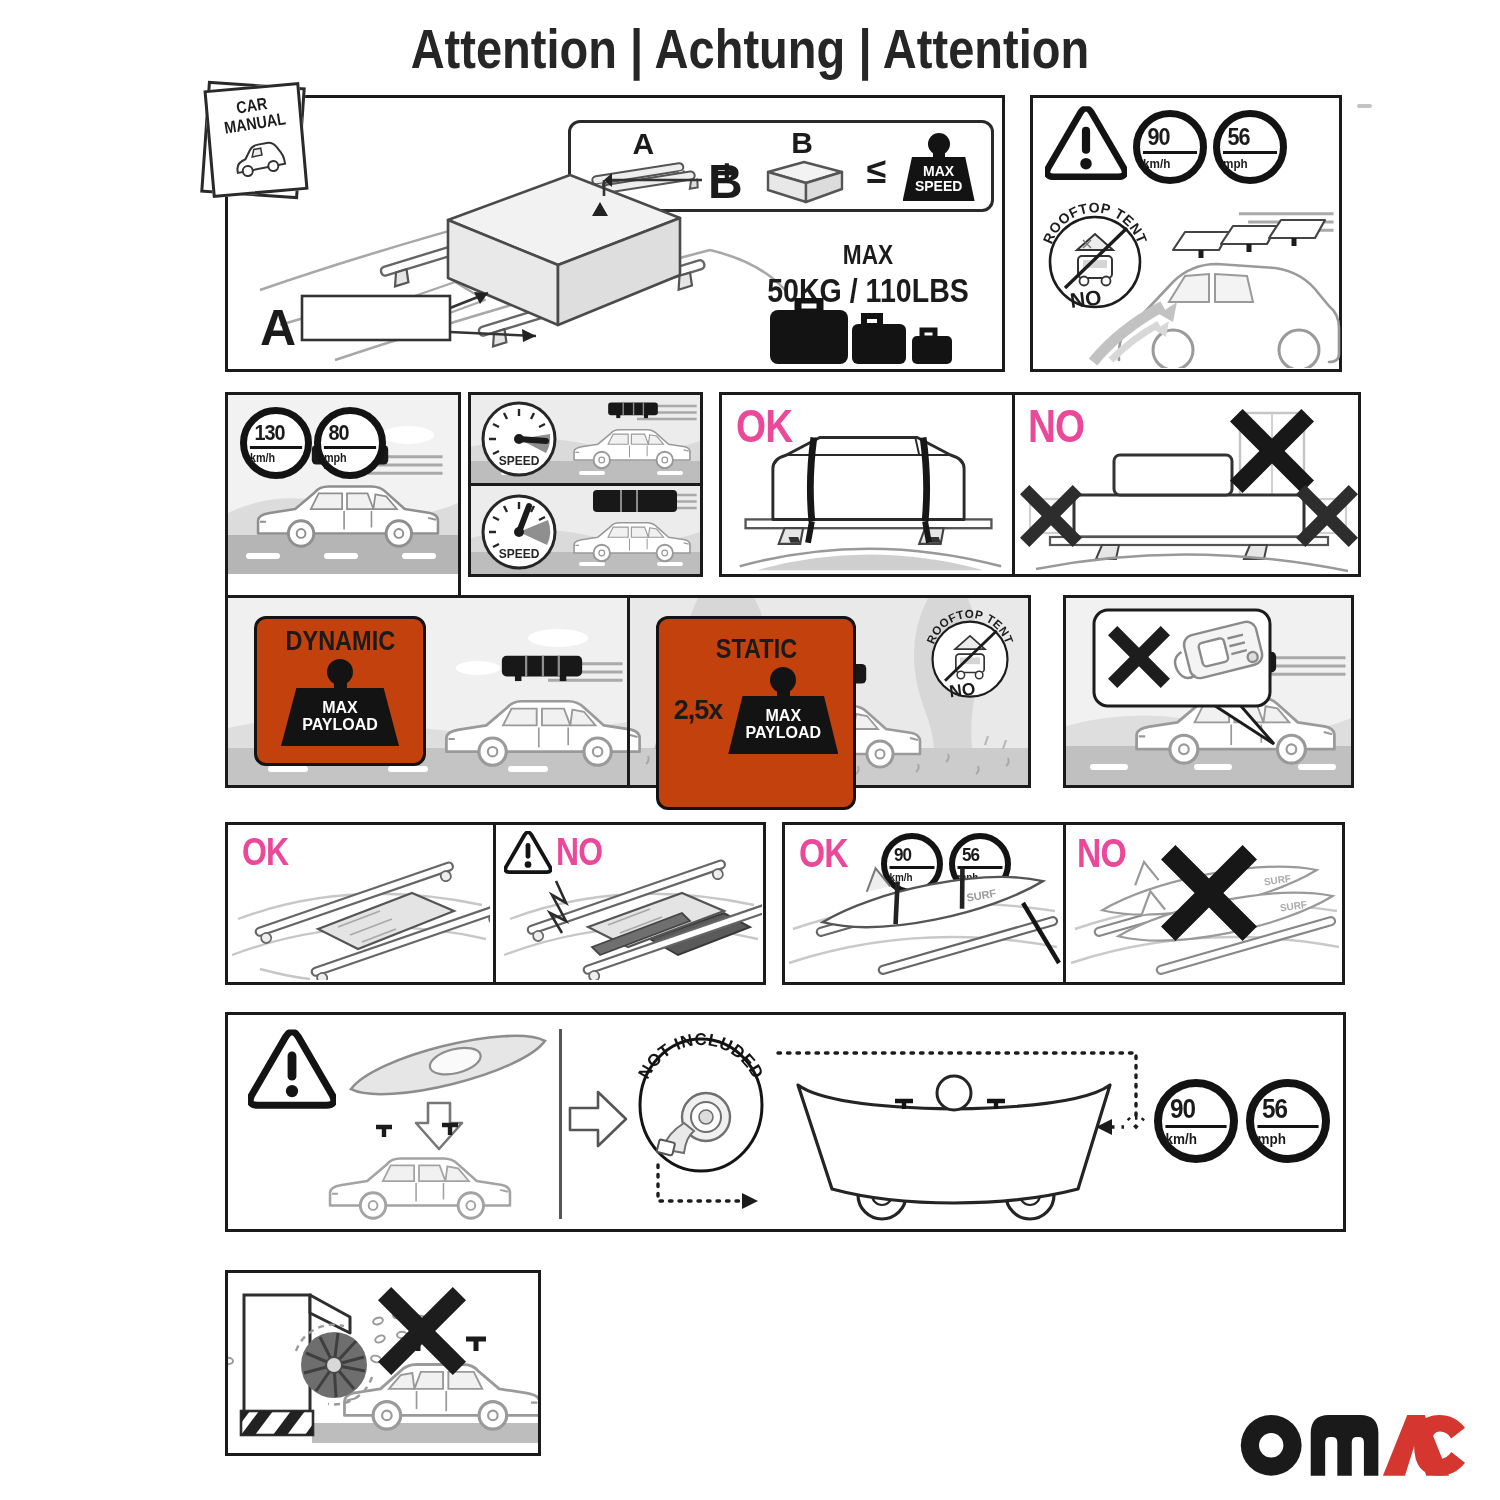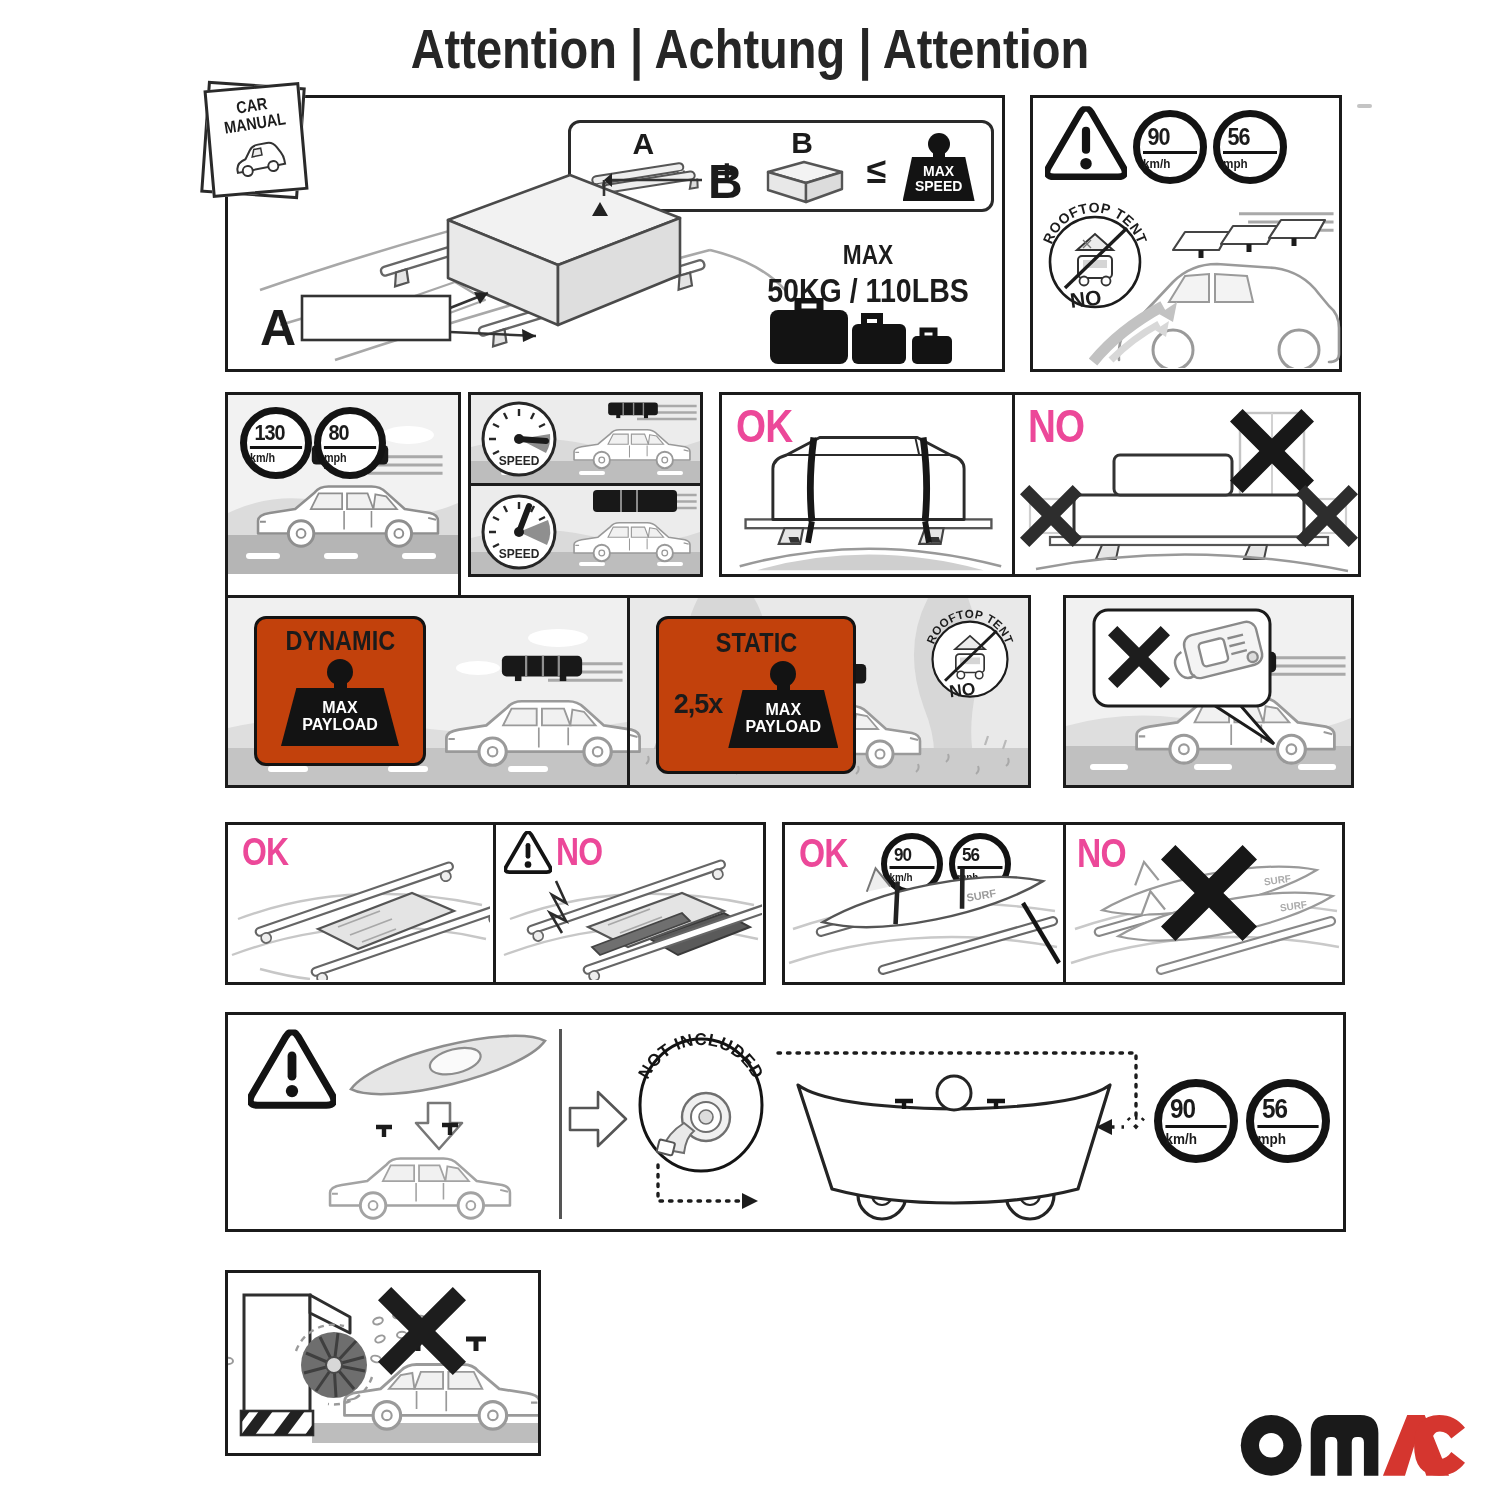--- a/index.html
+++ b/index.html
@@ -365,21 +365,21 @@
     <div class="kbell" style="margin-top:2px;">
       <div class="knob" style="width:26px;height:26px;"></div>
       <div class="neck" style="width:13px;height:6px;"></div>
       <div class="kbody" style="width:118px;height:58px;font-size:16px;">
         <span>MAX</span>
         <span>PAYLOAD</span>
       </div>
     </div>
   </div>
 
-  <div class="sign" style="left:428px;top:18px;width:200px;height:158px;padding-top:8px;">
+  <div class="sign" style="left:428px;top:18px;width:200px;height:194px;padding-top:14px;">
     <div style="font-weight:800;font-size:28px;"><span class="cnc">STATIC</span></div>
     <div style="display:flex;align-items:center;gap:6px;margin-top:2px;">
       <span style="font-weight:800;font-size:27px;letter-spacing:-1px;">2,5x</span>
       <div class="kbell">
         <div class="knob" style="width:26px;height:26px;"></div>
         <div class="neck" style="width:13px;height:6px;"></div>
         <div class="kbody" style="width:110px;height:58px;font-size:16px;">
           <span>MAX</span>
           <span>PAYLOAD</span>
         </div>

